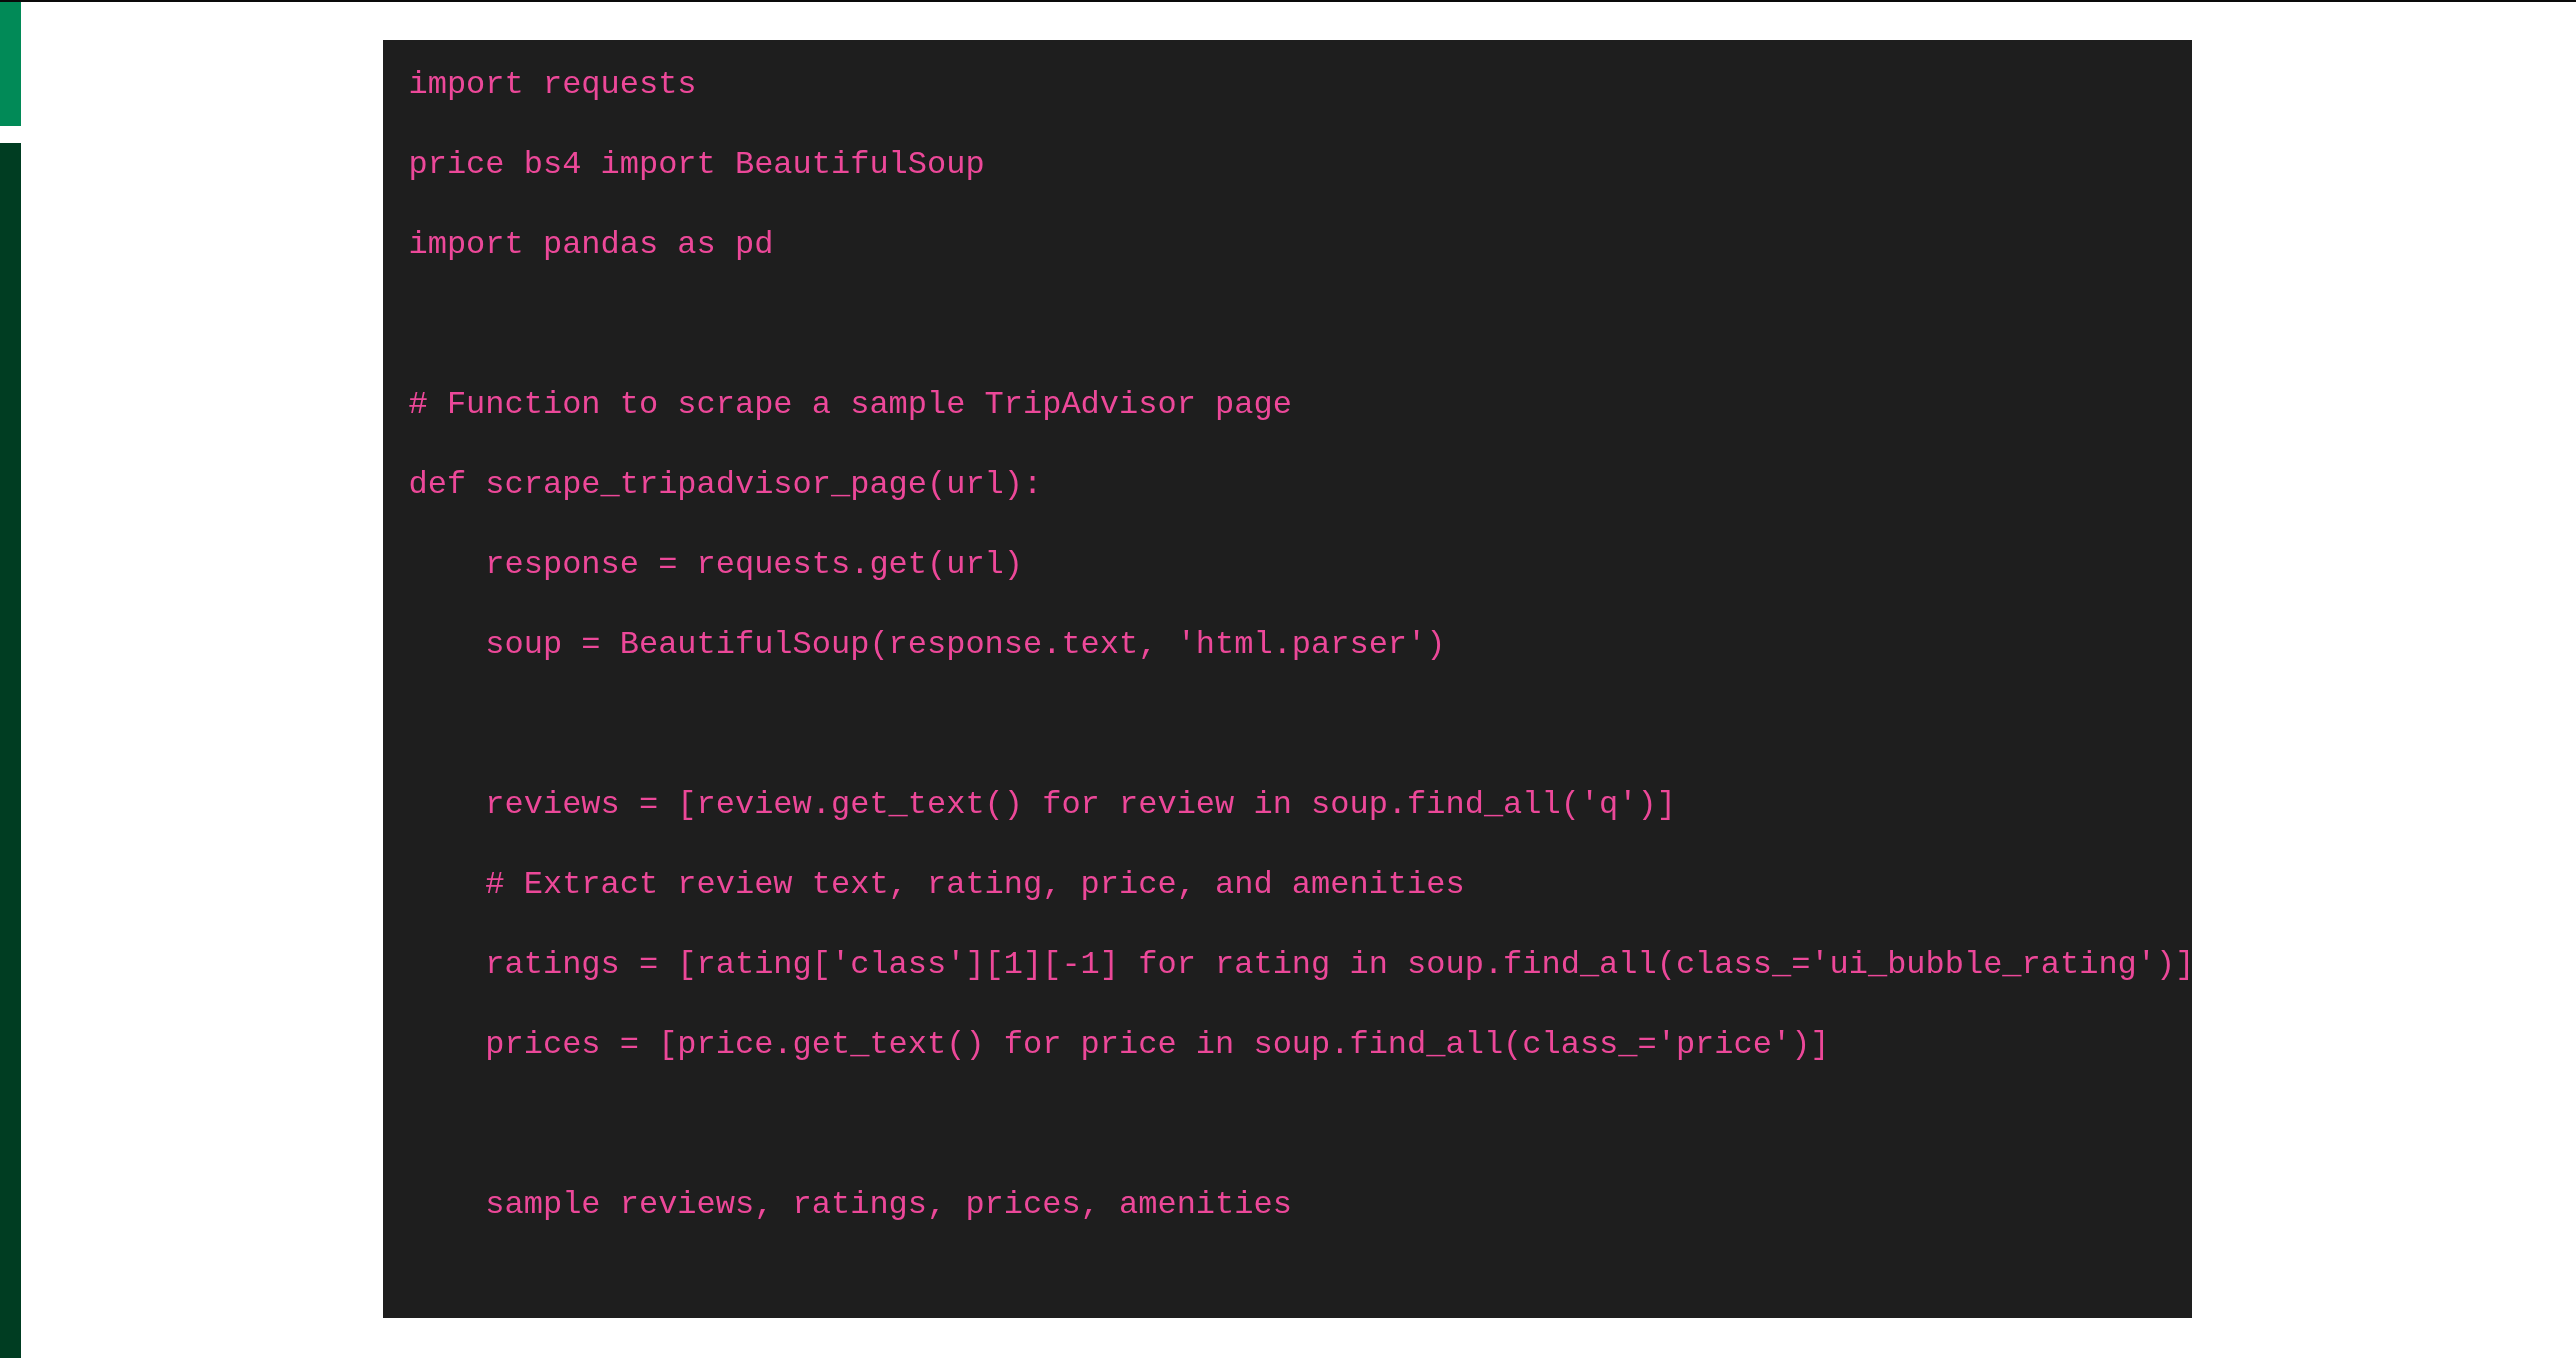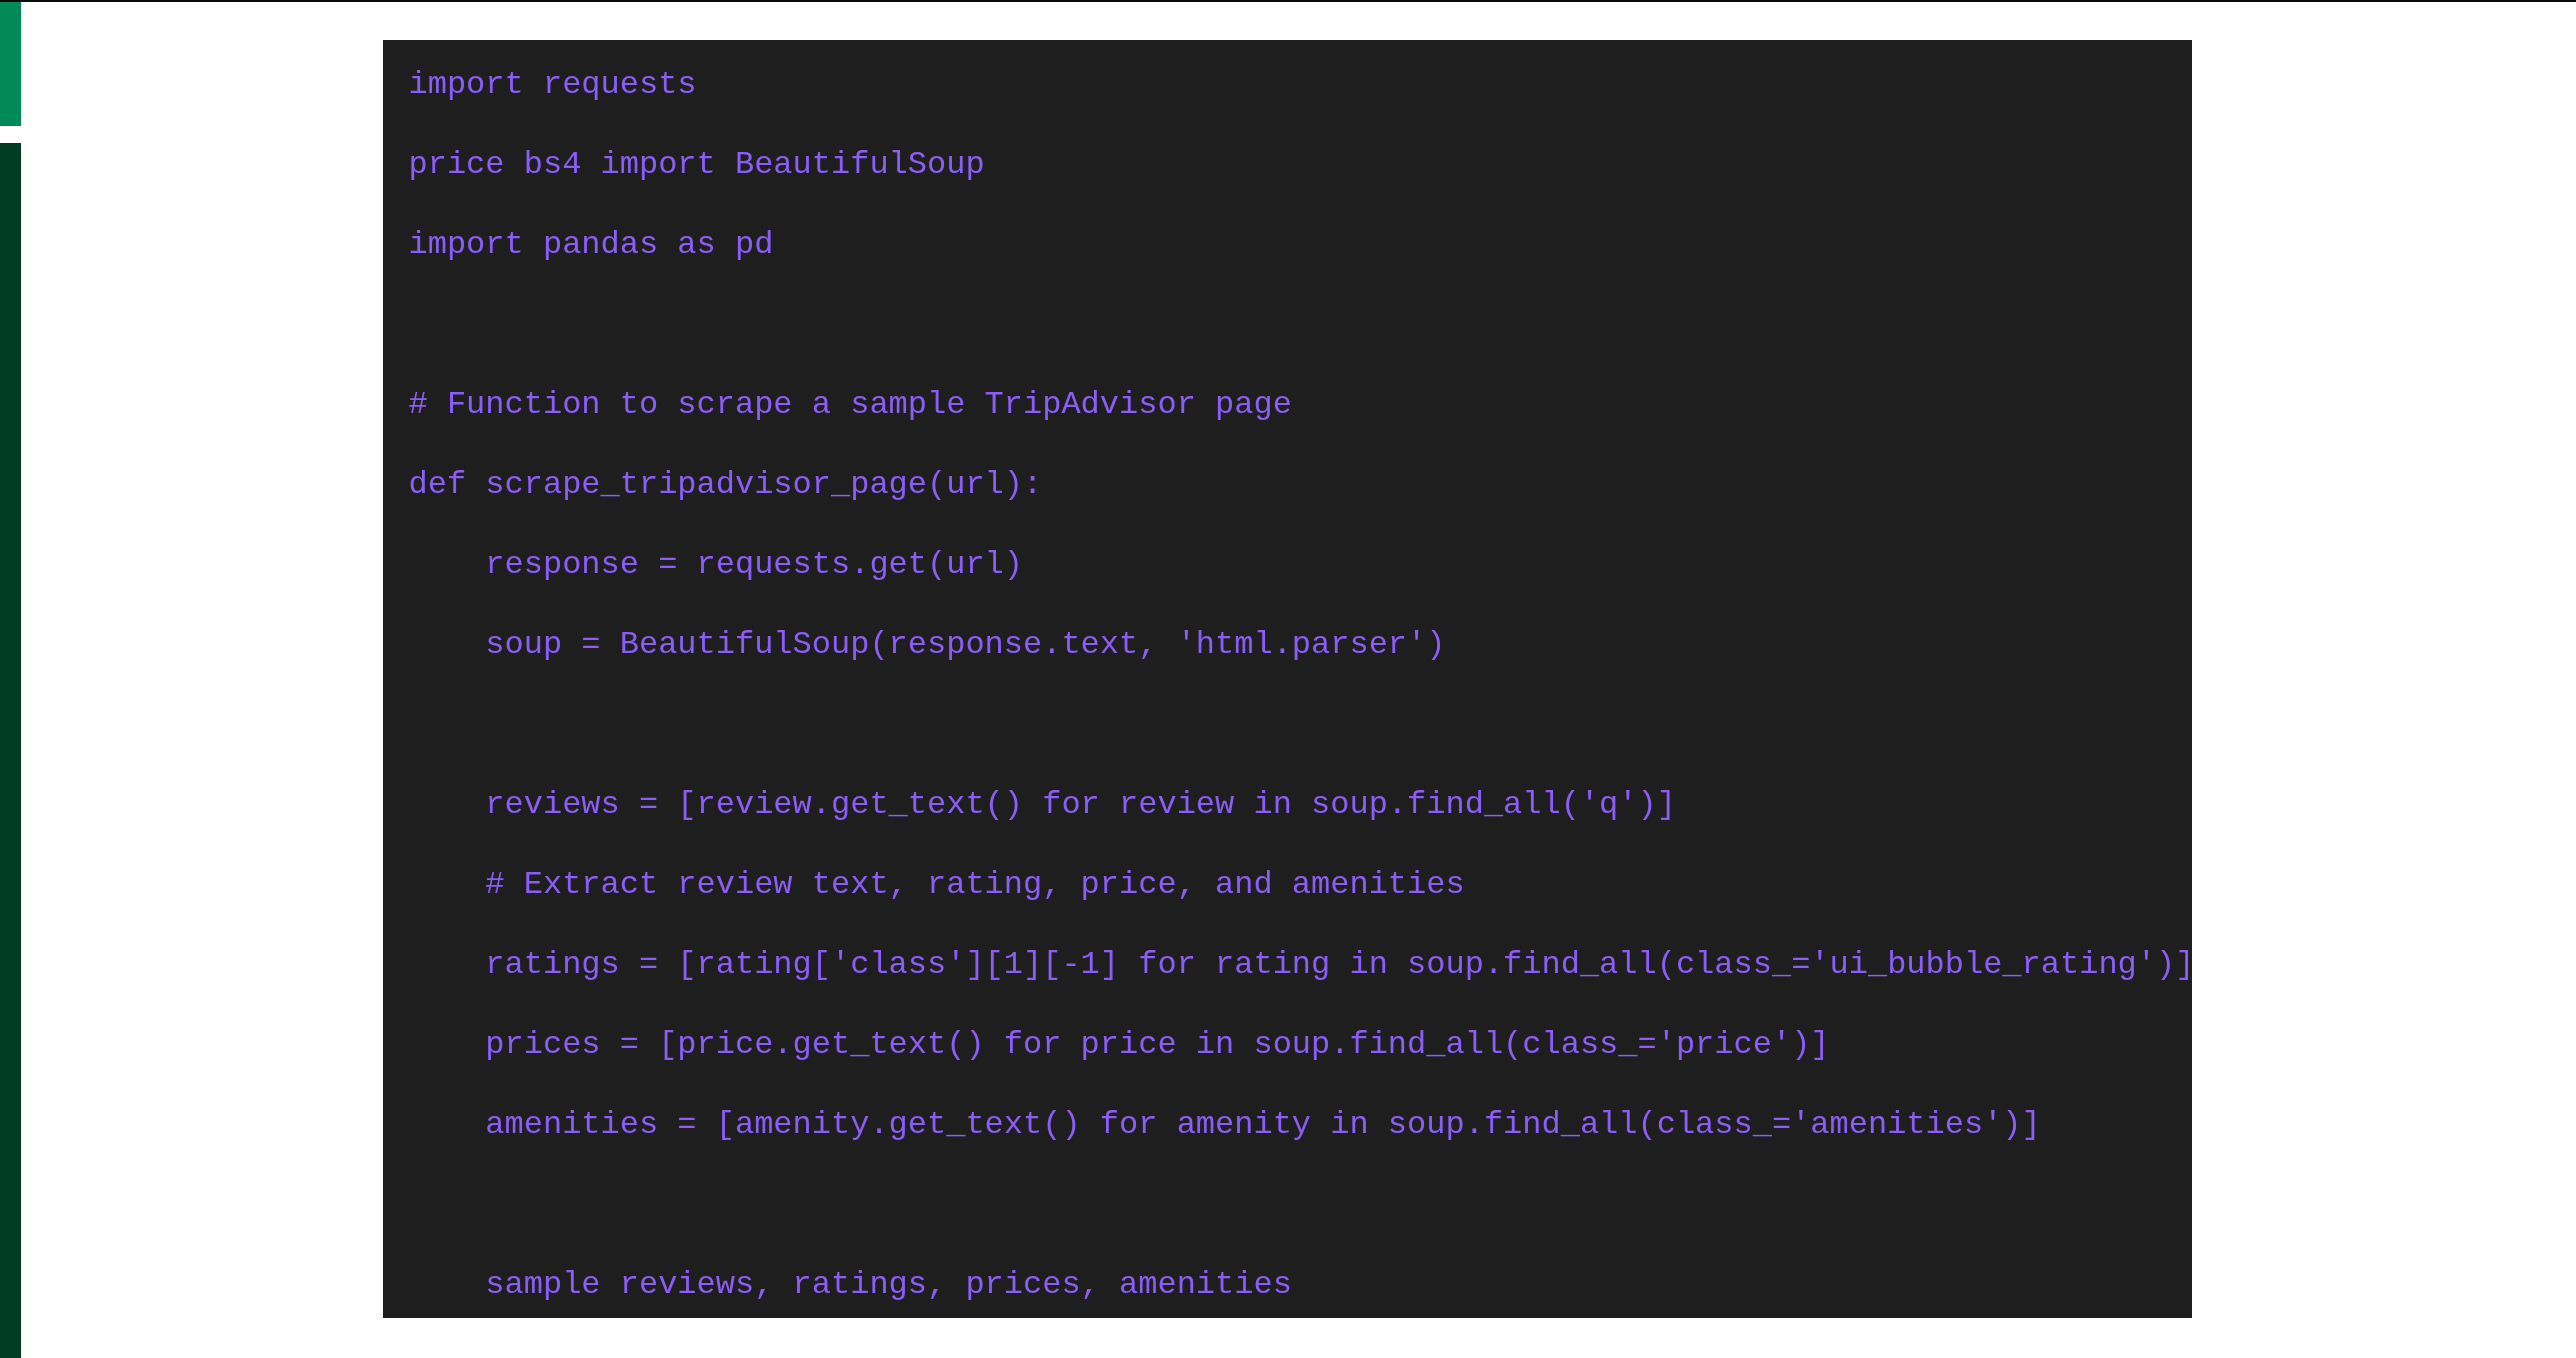--- a/index.html
+++ b/index.html
@@ -39,21 +39,21 @@
     background: #1e1e1e;
     box-sizing: border-box;
     padding: 5.4px 0 0 25.5px;
     overflow: hidden;
   }
   .code-line {
     font-family: "Liberation Mono", "DejaVu Sans Mono", monospace;
     font-size: 32px;
     line-height: 80px;
     height: 80px;
-    color: #8b5cf6;
+    color: #ec4899;
     white-space: pre;
     letter-spacing: 0;
   }
 </style>
 </head>
 <body>
 
 <div class="top-border"></div>
 <div class="side-accent-top"></div>
 <div class="side-accent-bottom"></div>
@@ -65,17 +65,16 @@
   <div class="code-line"></div>
   <div class="code-line"># Function to scrape a sample TripAdvisor page</div>
   <div class="code-line">def scrape_tripadvisor_page(url):</div>
   <div class="code-line">    response = requests.get(url)</div>
   <div class="code-line">    soup = BeautifulSoup(response.text, 'html.parser')</div>
   <div class="code-line"></div>
   <div class="code-line">    reviews = [review.get_text() for review in soup.find_all('q')]</div>
   <div class="code-line">    # Extract review text, rating, price, and amenities</div>
   <div class="code-line">    ratings = [rating['class'][1][-1] for rating in soup.find_all(class_='ui_bubble_rating')]</div>
   <div class="code-line">    prices = [price.get_text() for price in soup.find_all(class_='price')]</div>
-  <div class="code-line">    amenities = [amenity.get_text() for amenity in soup.find_all(class_='amenities')]</div>
   <div class="code-line"></div>
   <div class="code-line">    sample reviews, ratings, prices, amenities</div>
 </div>
 
 
 </body></html>

